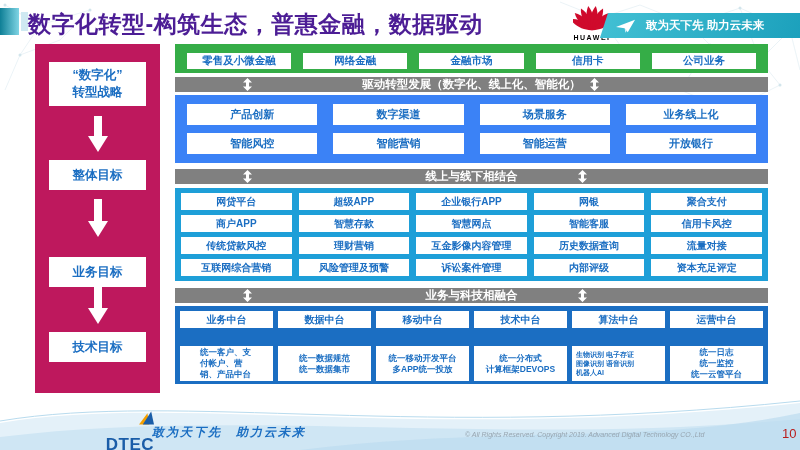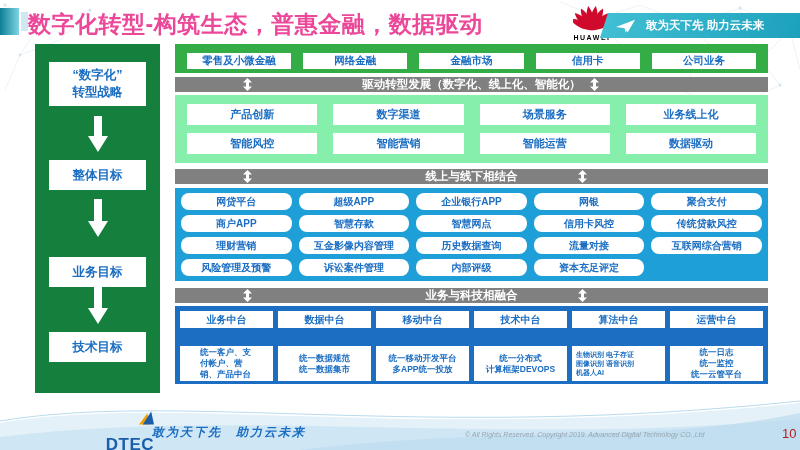--- a/index.html
+++ b/index.html
@@ -3,48 +3,48 @@
 <meta charset="utf-8">
 <style>
   html,body{margin:0;padding:0;}
   body{width:800px;height:450px;font-family:"Liberation Sans",sans-serif;}
   #slide{position:relative;width:800px;height:450px;background:#ffffff;overflow:hidden;}
   .abs{position:absolute;}
 
   
   .accent1{left:0;top:8px;width:19px;height:27px;background:linear-gradient(90deg,#0e7f96,#7fd4e4);}
   .accent2{left:21px;top:12px;width:7px;height:19px;background:#cfe9f2;}
-  .title{left:28px;top:9px;font-size:23px;font-weight:800;color:#ec4899;letter-spacing:.5px;white-space:nowrap;}
+  .title{left:28px;top:9px;font-size:23px;font-weight:800;color:#4c1d95;letter-spacing:.5px;white-space:nowrap;}
   .huawei-wrap{left:570px;top:2px;width:44px;text-align:center;}
   .huawei-text{font-size:7px;font-weight:700;letter-spacing:1.5px;color:#000;margin-top:-2px;}
   .teal-banner{left:608px;top:13px;width:210px;height:25px;background:linear-gradient(90deg,#41bfd3,#1a9fbb);transform:skewX(-18deg);transform-origin:top left;}
   .teal-inner{position:absolute;left:12px;top:0;width:190px;height:25px;transform:skewX(18deg);display:flex;align-items:center;gap:10px;}
   .teal-inner span{color:#fff;font-size:11.5px;font-weight:700;white-space:nowrap;}
 
   
-  .sidebar{left:35px;top:44px;width:125px;height:349px;background:#15803d;}
+  .sidebar{left:35px;top:44px;width:125px;height:349px;background:#be185d;}
   .sbox{position:absolute;left:14px;width:97px;background:#fff;color:#1b6ec2;font-weight:700;
         display:flex;align-items:center;justify-content:center;text-align:center;
         font-size:12.5px;line-height:1.35;white-space:pre-line;}
   .sarrow{position:absolute;left:0;width:125px;display:flex;justify-content:center;}
 
   
   .main-band{left:175px;width:593px;}
   .wbox{background:#fff;color:#1b6ec2;font-weight:700;display:flex;align-items:center;justify-content:center;text-align:center;}
   .band-green{top:44px;height:29px;background:#35ad47;display:flex;gap:12px;padding:9px 12px 4px;box-sizing:border-box;}
   .band-green .wbox{flex:1;font-size:10.5px;height:16px;}
   .gbanner{height:15px;background:#808080;color:#fff;font-size:11.5px;font-weight:700;
            text-align:center;line-height:15px;}
   .gbanner .darrow{position:absolute;top:1px;}
-  .band-yellow{top:95px;height:68px;background:#86efac;display:grid;grid-template-columns:repeat(4,1fr);
+  .band-yellow{top:95px;height:68px;background:#3b82f6;display:grid;grid-template-columns:repeat(4,1fr);
                gap:8px 16px;padding:9px 12px;box-sizing:border-box;}
   .band-yellow .wbox{font-size:11px;}
   .band-cyan{top:188px;height:93px;background:#1e9fd8;display:grid;grid-template-columns:repeat(5,1fr);
              gap:5px 7px;padding:5px 6px;box-sizing:border-box;}
-  .band-cyan .wbox{font-size:10px;line-height:1;border-radius:8px;}
+  .band-cyan .wbox{font-size:10px;line-height:1;}
   .band-dblue{top:306px;height:78px;background:#1b6ec2;display:grid;grid-template-columns:repeat(6,1fr);
               gap:5px;padding:5px;box-sizing:border-box;}
   .pcol{display:flex;flex-direction:column;gap:18px;}
   .ptitle{height:17px;font-size:10px;flex:none;}
   .pbody{flex:1;font-size:8.5px;line-height:1.3;white-space:pre-line;padding:1px 2px;}
   .pbody.small{font-size:7px;justify-content:flex-start;text-align:left;padding-left:4px;}
 
   
   .adtec{left:84px;top:411px;width:70px;}
   .adtec-row{display:flex;align-items:flex-end;gap:11px;flex-direction:column;}
@@ -162,21 +162,21 @@
   </div>
 
   <div class="abs main-band band-yellow">
     <div class="wbox">产品创新</div>
     <div class="wbox">数字渠道</div>
     <div class="wbox">场景服务</div>
     <div class="wbox">业务线上化</div>
     <div class="wbox">智能风控</div>
     <div class="wbox">智能营销</div>
     <div class="wbox">智能运营</div>
-    <div class="wbox">数据驱动</div>
+    <div class="wbox">开放银行</div>
   </div>
 
   <div class="abs main-band gbanner" style="top:169px;">
     <span class="darrow" style="left:11.5%;"><svg width="9" height="13" viewBox="0 0 9 13">
           <path d="M4.5 0 L9 4.5 L6 4.5 L6 8.5 L9 8.5 L4.5 13 L0 8.5 L3 8.5 L3 4.5 L0 4.5 Z" fill="#fff"></path>
         </svg></span>
     <span>线上与线下相结合</span>
     <span class="darrow" style="left:68%;"><svg width="9" height="13" viewBox="0 0 9 13">
           <path d="M4.5 0 L9 4.5 L6 4.5 L6 8.5 L9 8.5 L4.5 13 L0 8.5 L3 8.5 L3 4.5 L0 4.5 Z" fill="#fff"></path>
         </svg></span>
@@ -184,20 +184,21 @@
 
   <div class="abs main-band band-cyan">
     <div class="wbox">网贷平台</div>
     <div class="wbox">超级APP</div>
     <div class="wbox">企业银行APP</div>
     <div class="wbox">网银</div>
     <div class="wbox">聚合支付</div>
     <div class="wbox">商户APP</div>
     <div class="wbox">智慧存款</div>
     <div class="wbox">智慧网点</div>
+    <div class="wbox">智能客服</div>
     <div class="wbox">信用卡风控</div>
     <div class="wbox">传统贷款风控</div>
     <div class="wbox">理财营销</div>
     <div class="wbox">互金影像内容管理</div>
     <div class="wbox">历史数据查询</div>
     <div class="wbox">流量对接</div>
     <div class="wbox">互联网综合营销</div>
     <div class="wbox">风险管理及预警</div>
     <div class="wbox">诉讼案件管理</div>
     <div class="wbox">内部评级</div>

